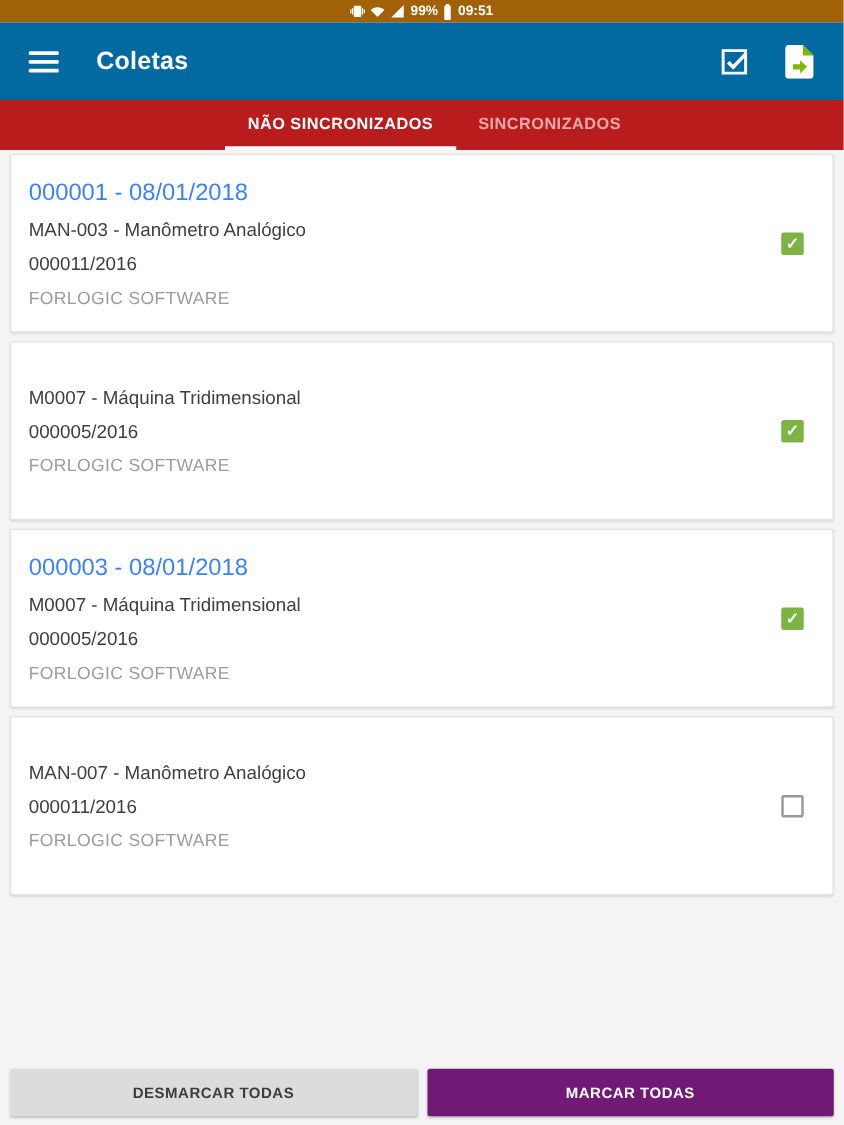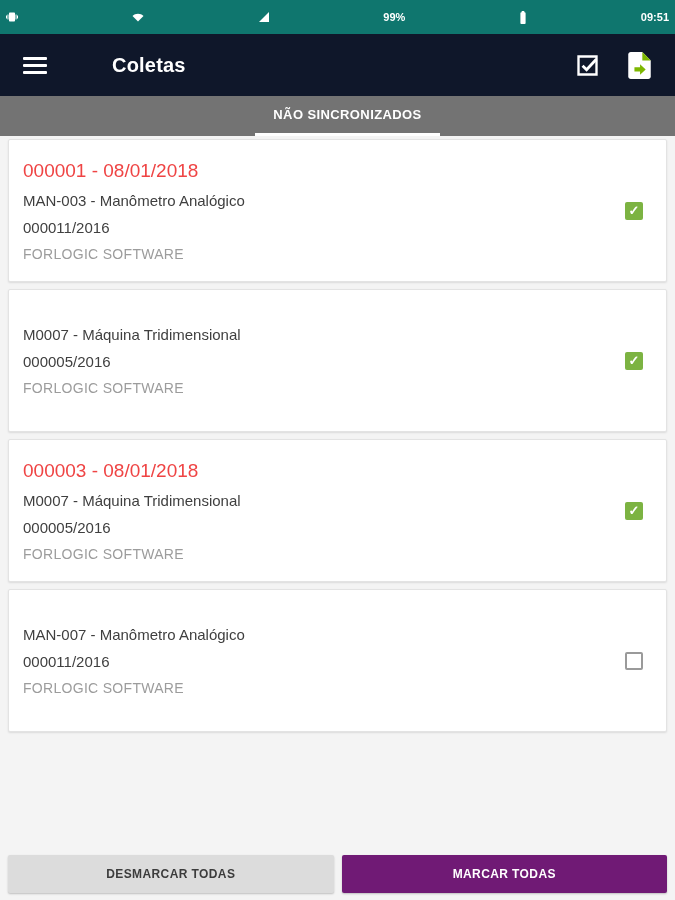--- a/index.html
+++ b/index.html
@@ -5,57 +5,57 @@
   * { margin:0; padding:0; box-sizing:border-box; }
   html,body { width:675px; height:900px; overflow:hidden; }
   body {
     font-family:"Liberation Sans", sans-serif;
     display:flex; flex-direction:column;
     background:#f4f4f4;
   }
 
   
   .status-bar {
-    height:34px; background:#0f766e; flex:0 0 auto;
-    display:flex; align-items:center; justify-content:space-between;
+    height:18px; background:#a16207; flex:0 0 auto;
+    display:flex; align-items:center; justify-content:center;
     gap:4px; padding:0 6px; color:#fff; font-size:11px; font-weight:bold;
   }
   .status-bar svg { display:block; }
 
   
   .app-bar {
-    height:62px; background:#0f172a; flex:0 0 auto;
-    display:flex; align-items:center; padding:0 23px;gap:35px;
+    height:62px; background:#0369a1; flex:0 0 auto;
+    display:flex; align-items:center; padding:0 23px;
   }
   .menu-btn { width:24px; height:17px; display:flex; flex-direction:column; justify-content:space-between; cursor:pointer; }
   .menu-btn span { display:block; height:3px; background:#fff; border-radius:1px; }
   .app-title { color:#fff; font-size:20px; font-weight:bold; margin-left:30px; letter-spacing:0.2px; }
   .app-bar-actions { margin-left:auto; display:flex; align-items:center; gap:26px; }
   .icon-btn { cursor:pointer; display:flex; align-items:center; justify-content:center; }
 
   
-  .tab-bar { height:40px; background:#737373; flex:0 0 auto; display:flex; justify-content:center;padding-left:20px; }
+  .tab-bar { height:40px; background:#b91c1c; flex:0 0 auto; display:flex; justify-content:center;padding-left:20px; }
   .tab {
     padding:0 18px; display:flex; align-items:center; cursor:pointer;
     color:rgba(255,255,255,0.62); font-size:13px; font-weight:bold;
     letter-spacing:0.4px; border-bottom:3px solid transparent;
   }
   .tab.active { color:#ffffff; border-bottom-color:#ffffff; }
 
   
   .content { flex:1 1 auto; background:#f4f4f4; padding:3px 8px 0; overflow:hidden; }
   .card {
     background:#fff; border:1px solid #e3e3e3; border-radius:2px;
     box-shadow:0 1px 2px rgba(0,0,0,0.10);
     height:143px; margin-bottom:7px;
     display:flex; align-items:center; padding:0 8px 0 14px;
     cursor:pointer;
   }
   .card-text { flex:1 1 auto; }
-  .card-title { color:#ef4444; font-size:19px; margin-bottom:10px; }
+  .card-title { color:#3b82f6; font-size:19px; margin-bottom:10px; }
   .card-line  { color:#3f3f3f; font-size:15px; margin-bottom:10px; }
   .card-company { color:#9c9c9c; font-size:14px; letter-spacing:0.3px; }
   .checkbox-wrap { flex:0 0 48px; display:flex; justify-content:center; }
   .checkbox {
     width:18px; height:18px; border-radius:2px; cursor:pointer;
     display:flex; align-items:center; justify-content:center;
   }
   .checkbox.checked { background:#7cb342; color:#fff; font-size:13px; font-weight:bold; line-height:1; }
   .checkbox.unchecked { border:2px solid #9a9a9a; background:#fff; }
 
@@ -117,20 +117,21 @@
         <path fill="#fff" d="M13.5 0H3.2C2 0 1 1 1 2.2v19.6C1 23 2 24 3.2 24h15.6c1.2 0 2.2-1 2.2-2.2V7.5L13.5 0z"></path>
         <path fill="#7db700" d="M13.5 0v7.5H21L13.5 0z"></path>
         <path fill="#7db700" d="M6.5 13.6h5v-2.8l5 4.7-5 4.7v-2.8h-5v-3.8z"></path>
       </svg>
     </div>
   </div>
 </div>
 
 <div class="tab-bar">
   <div class="tab active">NÃO SINCRONIZADOS</div>
+  <div class="tab">SINCRONIZADOS</div>
 </div>
 
 <div class="content">
 
   <div class="card">
     <div class="card-text">
       <div class="card-title">000001 - 08/01/2018</div>
       <div class="card-line">MAN-003 - Manômetro Analógico</div>
       <div class="card-line">000011/2016</div>
       <div class="card-company">FORLOGIC SOFTWARE</div>

